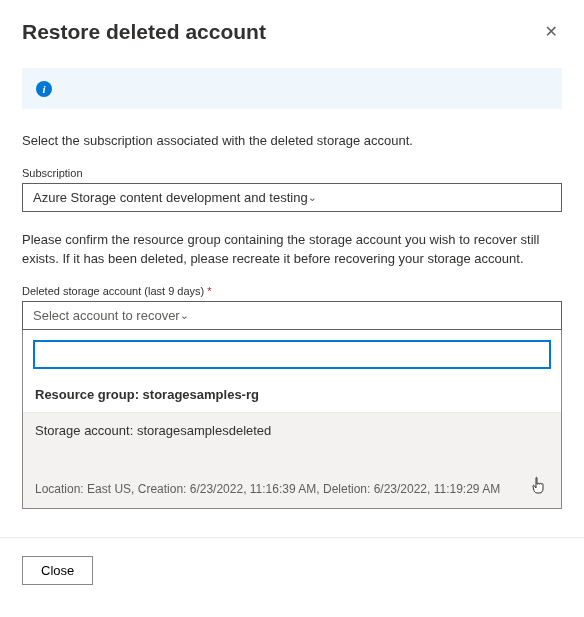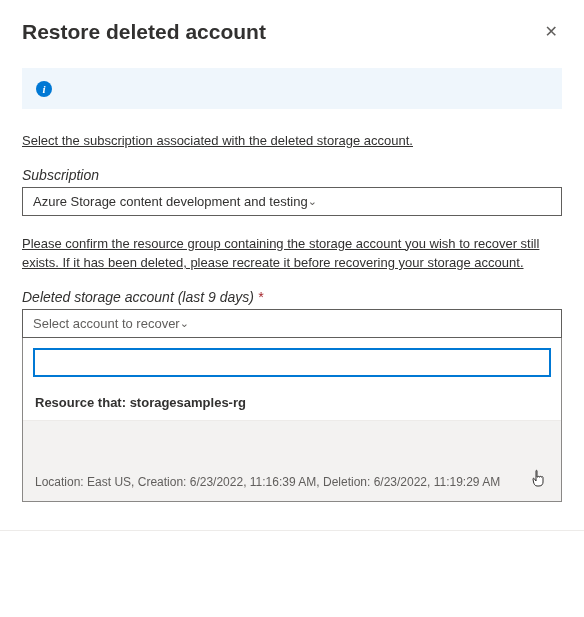--- a/index.html
+++ b/index.html
@@ -55,28 +55,26 @@
     .info-text {
       font-size: 12px;
       color: #323130;
       line-height: 1.5;
     }
     .body-text {
       font-size: 13px;
       color: #323130;
       margin-bottom: 16px;
       line-height: 1.5;
-      text-decoration: underline;
     }
     .field-label {
-      font-size: 14px;
+      font-size: 11px;
       color: #323130;
       margin-bottom: 4px;
       display: block;
-      font-style: italic;
     }
     .required { color: #a4262c; }
     .select-box {
       width: 100%;
       border: 1px solid #605e5c;
       padding: 6px 10px;
       font-size: 13px;
       color: #323130;
       background: #fff;
       display: flex;
@@ -188,27 +186,29 @@
 </label>
 <div class="select-box placeholder-txt">
   <span>Select account to recover</span>
   <span class="chevron">⌄</span>
 </div>
 
 <div class="dropdown-panel">
   <div class="search-row">
     <input class="search-input" type="text" style="">
   </div>
-  <div class="group-header">Resource that: storagesamples-rg</div>
+  <div class="group-header">Resource group: storagesamples-rg</div>
   <div class="option-row">
+    <div class="option-title">Storage account: storagesamplesdeleted</div>
     <div class="option-sub">Location: East US, Creation: 6/23/2022, 11:16:39 AM, Deletion: 6/23/2022, 11:19:29 AM</div>
     <div class="cursor-hand">
       <svg width="16" height="18" viewBox="0 0 16 18">
         <path d="M5 2 C5 1 6 1 6 2 L6 8 L7 8 C7 7 8 7 8 8 L9 8 C9 7 10 7 10 8 L11 8 C11 7.5 12 7.5 12 8.5 L12 13 C12 15 11 17 8 17 L6 17 C4 17 3 15 2.5 13 L2 10 C2 9 3 9 3.5 10 L5 12 Z" fill="#fff" stroke="#323130" stroke-width="1"></path>
       </svg>
     </div>
   </div>
 </div>
 
 <hr class="footer-divider">
 
 <div class="footer-buttons">
+  <button class="btn">Close</button>
 </div>
 
 </body></html>

